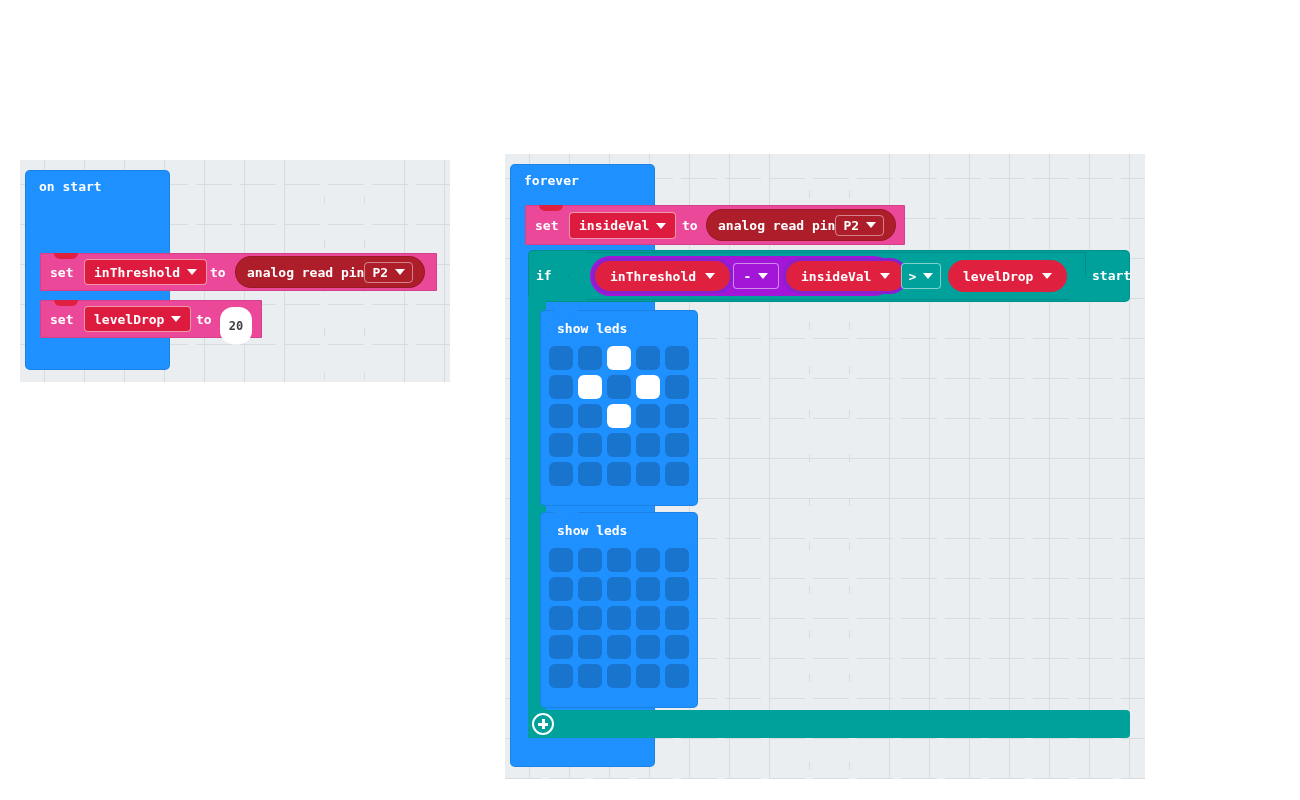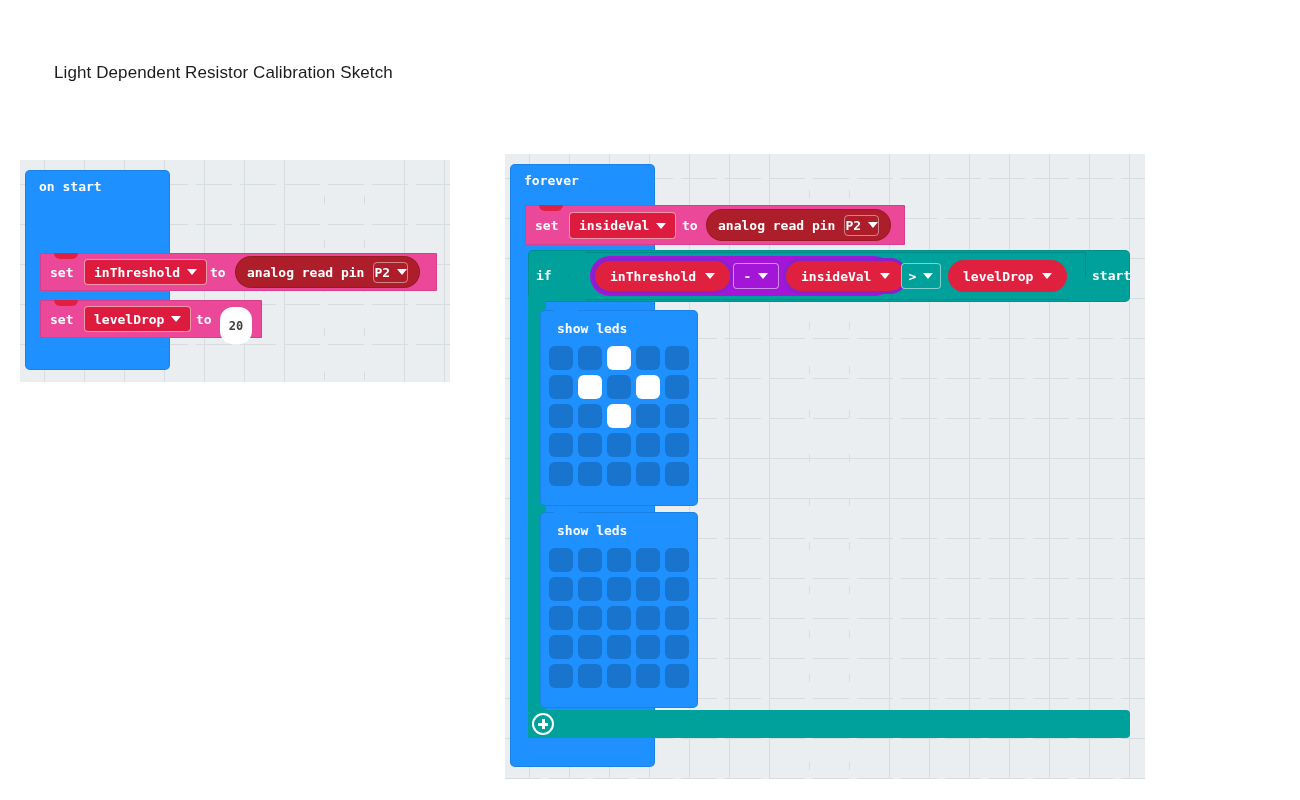--- a/index.html
+++ b/index.html
@@ -111,30 +111,30 @@
     color: #fff;
     font-family:"DejaVu Sans Mono","Liberation Mono",monospace;
     font-size: 13px; font-weight: bold;
   }
   
   .reporter-darkred {
     position: absolute;
     background: #ad1e2a;
     border-radius: 17px;
     box-shadow: inset 0 0 0 1px rgba(0,0,0,.12);
-    display: flex; align-items: center; gap: 9px;
+    display: flex; align-items: center; gap: 0;
     padding: 0 12px;
     color:#fff;
     font-family:"DejaVu Sans Mono","Liberation Mono",monospace;
     font-size: 13px; font-weight: bold;
   }
   .pin-field {
     border: 1px solid rgba(255,255,255,.45);
     border-radius: 4px;
-    padding: 2px 0;
+    padding: 2px 7px;
     display:flex; align-items:center; gap:7px;
   }
   
   .reporter-red {
     position:absolute;
     background: #e0203f;
     border-radius: 17px;
     display:flex; align-items:center; gap:9px;
     padding: 0 15px;
     color:#fff;
@@ -239,21 +239,20 @@
   #show-leds-2 { left: 540px; top: 512px; height: 196px; }
 
   
   .bump { position:absolute; width:24px; height:6px; border-radius:0 0 7px 7px; }
 </style>
 </head>
 <body>
 
 <div id="page">
 
-  <div class="doc-title">Light Dependent Resistor Calibration Sketch</div>
 
   <div class="canvas" id="canvas-left"></div>
 
   <div class="blk hat" id="on-start">
     <span class="hat-label">on start</span>
   </div>
 
 
   <div class="blk set-blk" style="left:40px; top:253px; width:397px; height:38px;">
     <div class="bump" style="left:14px; top:0; background:#e02040;"></div>

